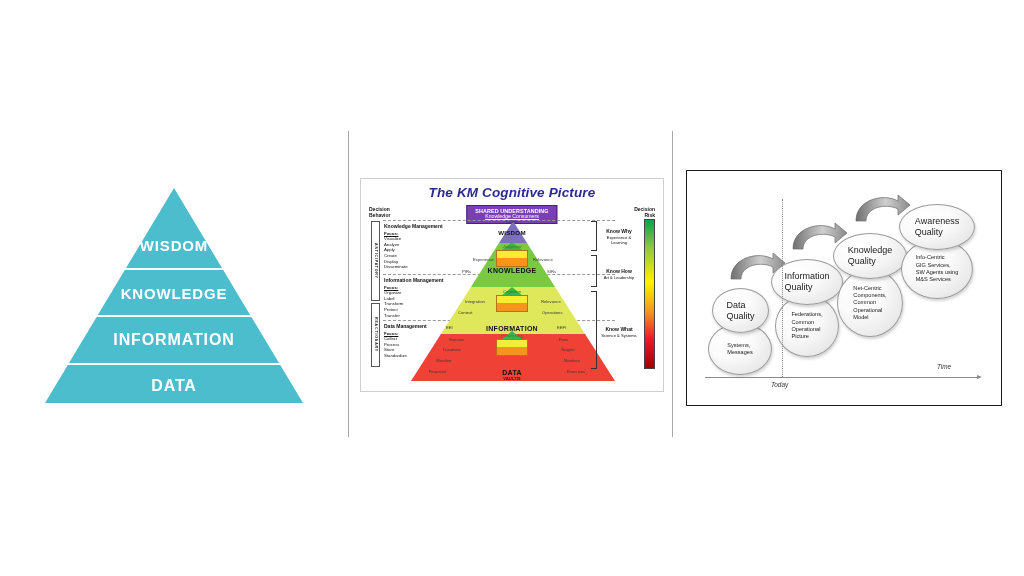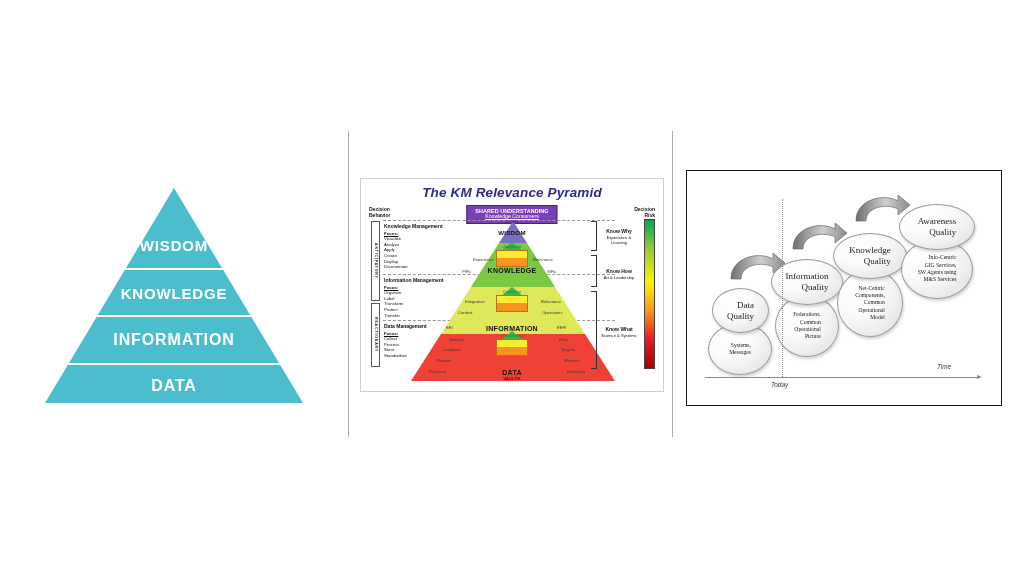--- a/index.html
+++ b/index.html
@@ -122,24 +122,23 @@
 
   
   #panel3{
     position:absolute;left:686px;top:170px;width:316px;height:236px;
     border:1px solid #1a1a1a;background:#ffffff;box-sizing:border-box;
   }
   .bub{
     position:absolute;border-radius:50%;
     background:radial-gradient(ellipse at 32% 28%, #ffffff 0%, #fbfbfb 38%, #e9e9e9 76%, #d8d8d8 100%);
     border:1px solid #9a9a9a;
-    display:flex;align-items:center;justify-content:center;text-align:right;
+    display:flex;align-items:center;justify-content:center;text-align:left;
     color:#1a1a1a;line-height:1.18;box-sizing:border-box;
     box-shadow:1px 2px 3px rgba(0,0,0,.18);
-    font-family:Liberation Serif, serif;
   }
   .bub-title{font-size:9px;}
   .bub-sub{font-size:5.6px;line-height:1.3;padding:0 4px;}
   .axis-x{position:absolute;height:1px;background:#8a8a8a;}
   .axis-arrow{
     position:absolute;width:0;height:0;
     border-top:2.5px solid transparent;border-bottom:2.5px solid transparent;
     border-left:5px solid #8a8a8a;
   }
   .today-line{position:absolute;width:0;border-left:1px dotted #8a8a8a;}
@@ -172,21 +171,21 @@
         <span>INFORMATION</span>
       </div>
       <div class="tri-band t-data">
         <span>DATA</span>
       </div>
     </div>
   </div>
 
   <div id="panel2">
 
-    <div id="p2title">The KM Relevance Pyramid</div>
+    <div id="p2title">The KM Cognitive Picture</div>
 
     <div class="shared-box">
       <div class="l1">SHARED UNDERSTANDING</div>
       <div class="l2">Knowledge Consumers</div>
     </div>
 
     <div class="dbhead">
       <div>Decision</div>
       <div>Behavior</div>
     </div>

